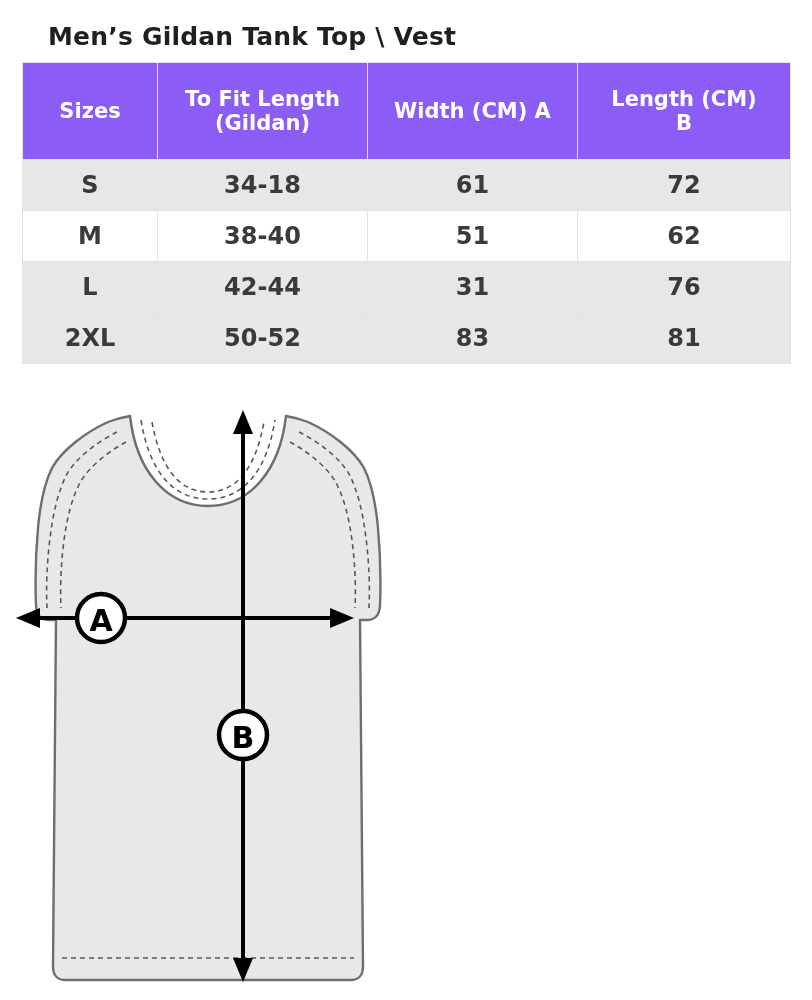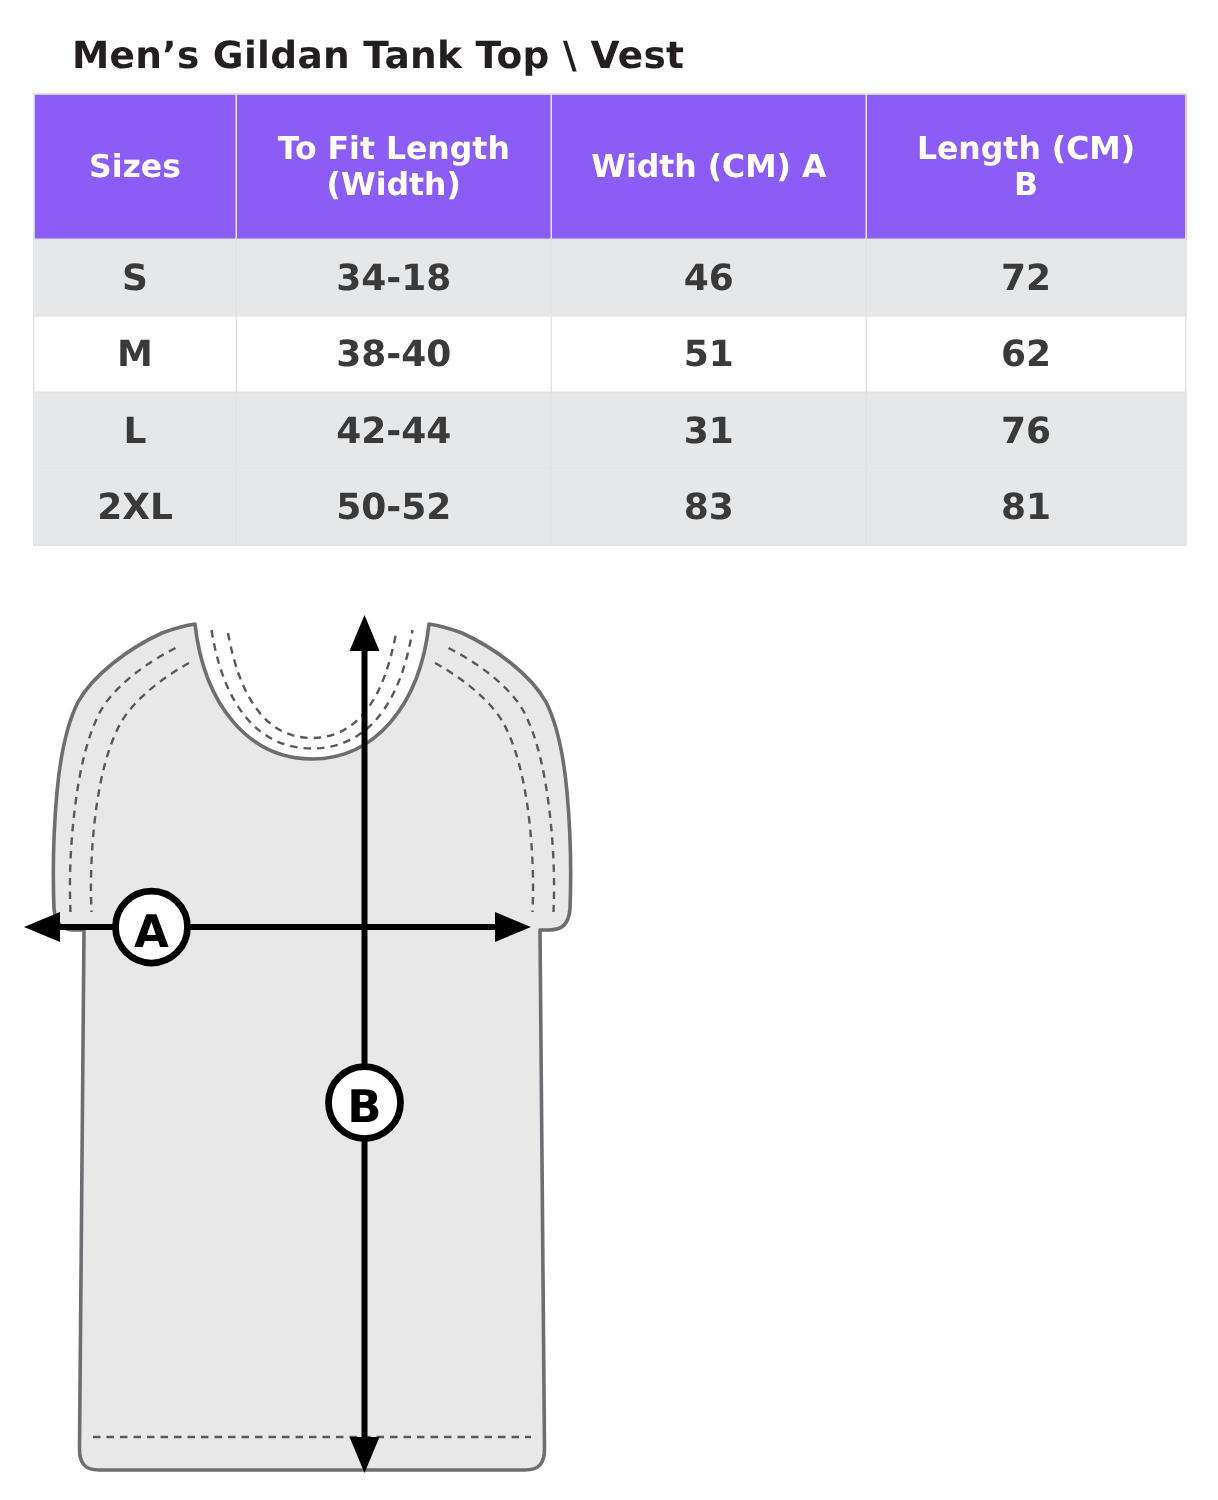--- a/index.html
+++ b/index.html
@@ -96,36 +96,36 @@
       <col class="col-width">
       <col class="col-length">
     </colgroup>
     <thead>
       <tr>
         <th>
           <span>Sizes</span>
         </th>
         <th>
           <span>To Fit Length</span><br>
-          <span>(Width)</span>
+          <span>(Gildan)</span>
         </th>
         <th>
           <span>Width (CM) A</span>
         </th>
         <th>
           <span>Length  (CM)</span><br>
           <span>B</span>
         </th>
       </tr>
     </thead>
     <tbody>
       <tr class="shaded">
         <td>S</td>
         <td>34-18</td>
-        <td>46</td>
+        <td>61</td>
         <td>72</td>
       </tr>
       <tr class="plain">
         <td>M</td>
         <td>38-40</td>
         <td>51</td>
         <td>62</td>
       </tr>
       <tr class="shaded">
         <td>L</td>

